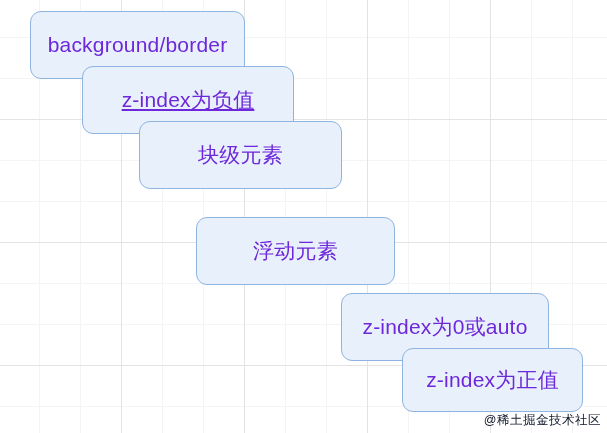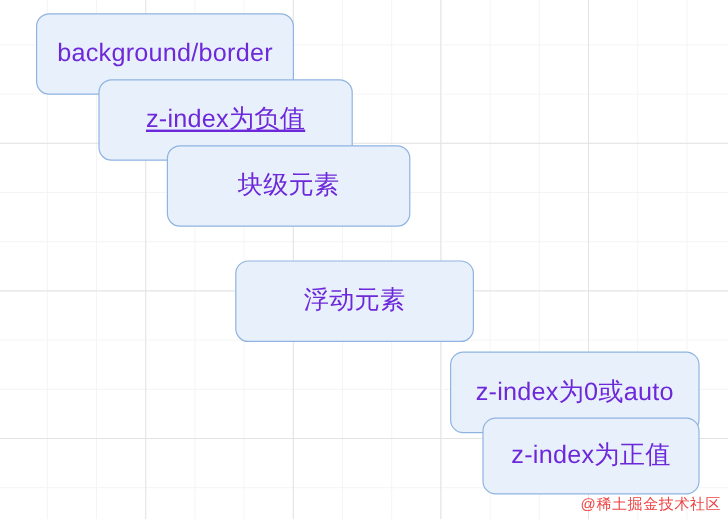--- a/index.html
+++ b/index.html
@@ -49,21 +49,21 @@
     white-space: nowrap;
   }
   .node-label {
     pointer-events: none;
   }
   #watermark {
     position: absolute;
     right: 6px;
     bottom: 4px;
     font-size: 12.5px;
-    color: #ef4444;
+    color: #0f172a;
     letter-spacing: 0.5px;
     white-space: nowrap;
   }
 </style>
 </head>
 <body>
 
 <div id="canvas">
 
   <div id="grid-layer"></div>
@@ -78,21 +78,21 @@
 
   <div class="node" style="left:139px; top:121px; width:203px; height:68px;">
     <span class="node-label">块级元素</span>
   </div>
 
   <div class="node" style="left:196px; top:178px; width:199px; height:68px;margin-top:39px;">
     <span class="node-label">浮动元素</span>
   </div>
 
 
-  <div class="node" style="left:341px; top:293px; width:208px; height:68px;margin-left:34px;">
+  <div class="node" style="left:341px; top:293px; width:208px; height:68px;">
     <span class="node-label">z-index为0或auto</span>
   </div>
 
   <div class="node" style="left:402px; top:348px; width:181px; height:64px;">
     <span class="node-label">z-index为正值</span>
   </div>
 
   <div id="watermark">@稀土掘金技术社区</div>
 
 </div>

